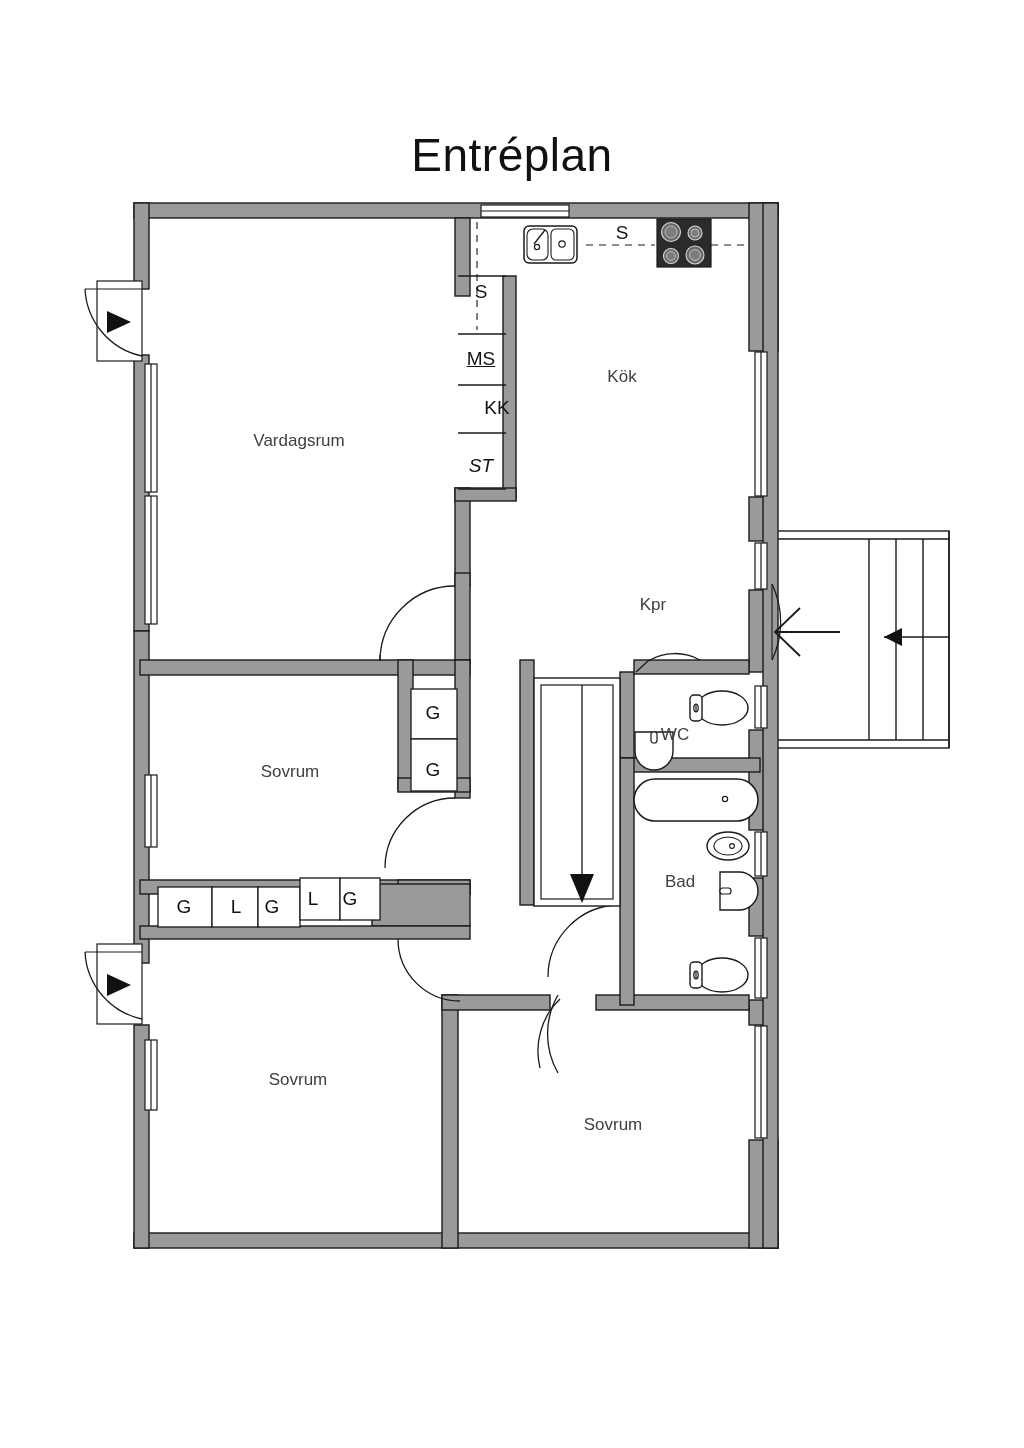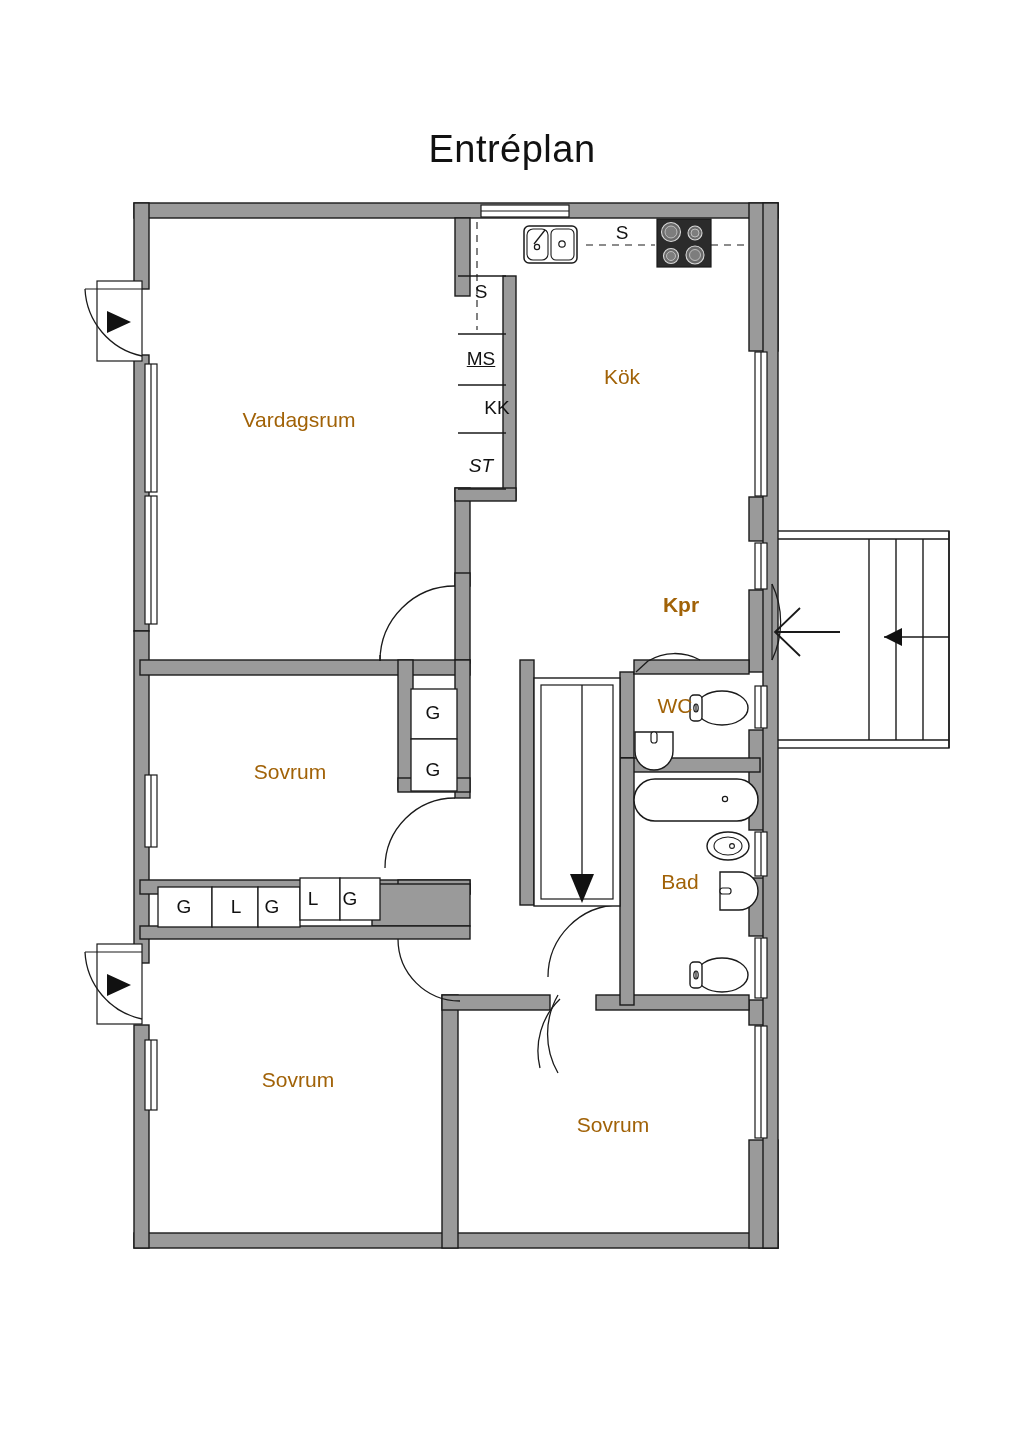--- a/index.html
+++ b/index.html
@@ -1,19 +1,19 @@
 <!DOCTYPE html>
 <html><head>
 <meta charset="utf-8">
 <style>
   html,body{margin:0;padding:0;background:#ffffff;}
   body{width:1024px;height:1448px;font-family:"Liberation Sans",sans-serif;color:#1a1a1a;position:relative;overflow:hidden;}
-  #plan-title{position:absolute;left:0;top:128px;width:1024px;text-align:center;font-size:38px;font-weight:400;letter-spacing:.5px;color:#111;}
+  #plan-title{position:absolute;left:0;top:128px;width:1024px;text-align:center;font-size:46px;font-weight:400;letter-spacing:.5px;color:#111;}
   #floorplan{position:absolute;left:0;top:0;width:1024px;height:1448px;}
-  .rlabel{position:absolute;font-size:21px;color:#a16207;white-space:nowrap;transform:translate(-50%,-50%);}
+  .rlabel{position:absolute;font-size:17px;color:#404040;white-space:nowrap;transform:translate(-50%,-50%);}
   .clabel{position:absolute;font-size:19px;color:#111;white-space:nowrap;transform:translate(-50%,-50%);}
 </style>
 </head>
 <body>
 
 <div id="plan-title">Entréplan</div>
 
 <svg id="floorplan" viewBox="0 0 1024 1448" xmlns="http://www.w3.org/2000/svg">
 
   <defs>
@@ -281,24 +281,24 @@
     <rect x="158" y="887" width="54" height="40"></rect>
     <rect x="212" y="887" width="46" height="40"></rect>
     <rect x="258" y="887" width="42" height="40"></rect>
     <rect x="300" y="878" width="40" height="42"></rect>
     <rect x="340" y="878" width="40" height="42"></rect>
   </g>
 
 </svg>
 
 <div id="labels">
-    <div class="rlabel" style="left: 299px; top: 420px;">Vardagsrum</div>
+    <div class="rlabel" style="left: 299px; top: 441px;">Vardagsrum</div>
     <div class="rlabel" style="left: 622px; top: 377px;">Kök</div>
-    <div class="rlabel" style="left: 681px; top: 605px; font-weight: bold;">Kpr</div>
-    <div class="rlabel" style="left: 675px; top: 706px;">WC</div>
+    <div class="rlabel" style="left: 653px; top: 605px;">Kpr</div>
+    <div class="rlabel" style="left: 675px; top: 735px;">WC</div>
     <div class="rlabel" style="left: 680px; top: 882px;">Bad</div>
     <div class="rlabel" style="left: 290px; top: 772px;">Sovrum</div>
     <div class="rlabel" style="left: 298px; top: 1080px;">Sovrum</div>
     <div class="rlabel" style="left: 613px; top: 1125px;">Sovrum</div>
     <div class="clabel" style="left: 481px; top: 292px;">S</div>
     <div class="clabel" style="left: 481px; top: 359px; text-decoration: underline;">MS</div>
     <div class="clabel" style="left: 497px; top: 408px;">KK</div>
     <div class="clabel" style="left: 481px; top: 466px; font-style: italic;">ST</div>
     <div class="clabel" style="left: 622px; top: 233px;">S</div>
     <div class="clabel" style="left: 433px; top: 713px;">G</div>

